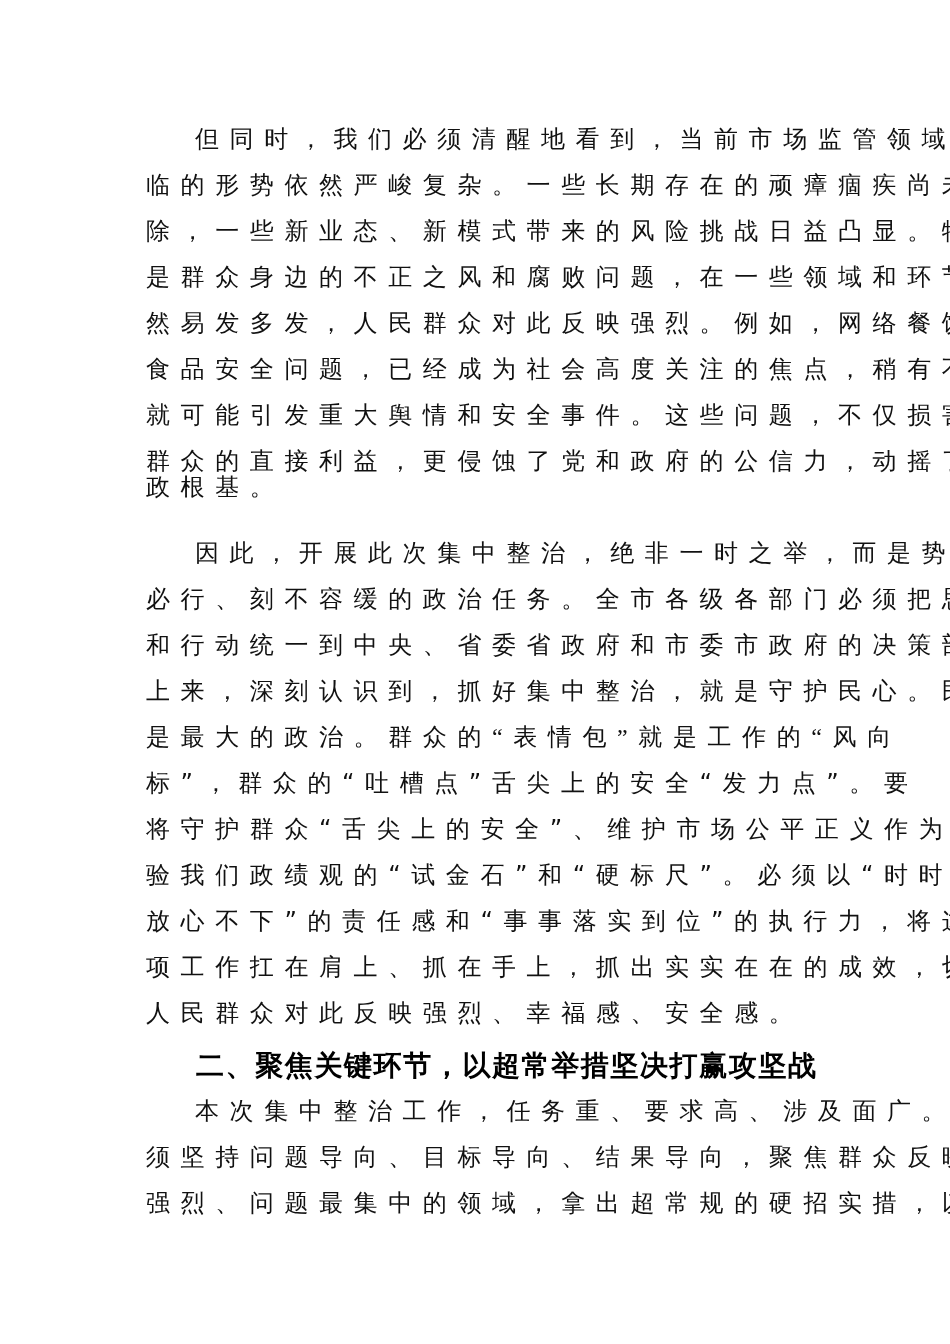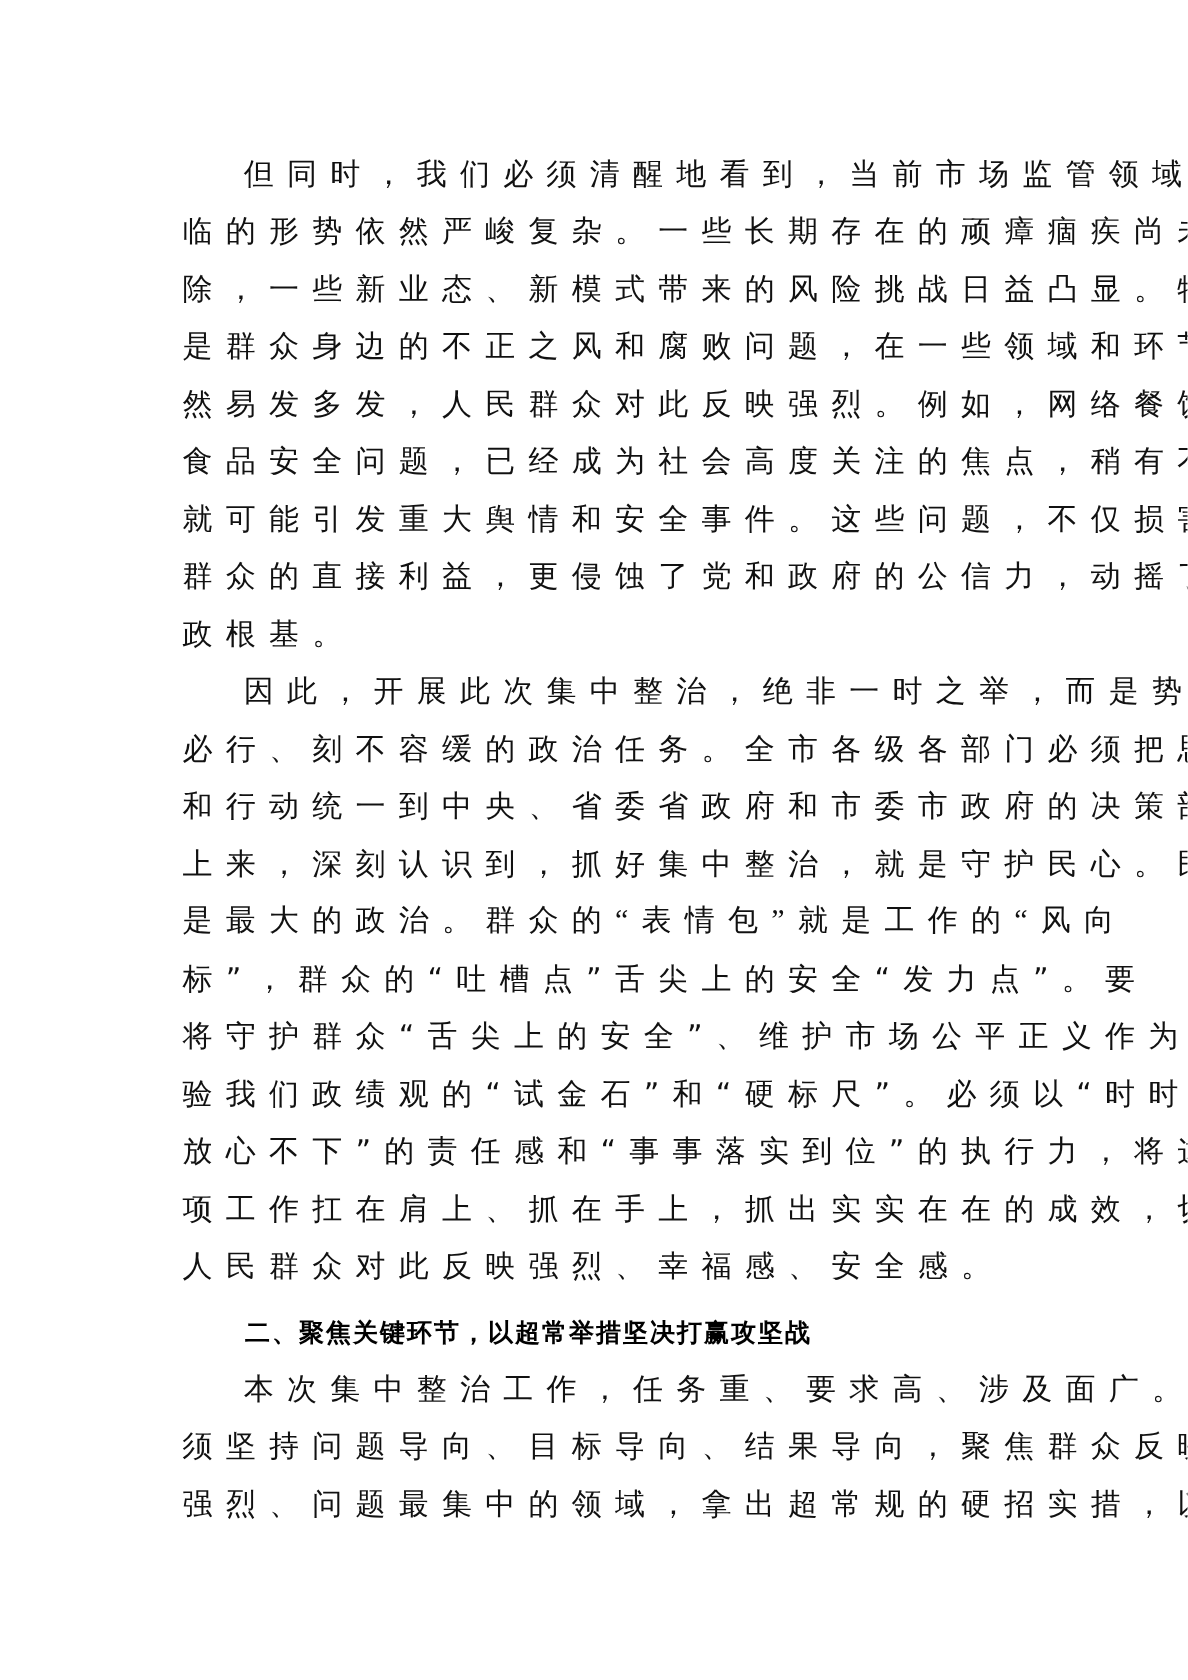--- a/index.html
+++ b/index.html
@@ -17,42 +17,42 @@
     letter-spacing: 10.6px;
     white-space: nowrap;
   }
   .line.indent { left: 195px; }
   .heading {
     position: absolute;
     left: 196px;
     height: 32px;
     line-height: 32px;
     font-family: "DejaVu Sans", sans-serif;
-    font-size: 20px;
+    font-size: 28px;
     font-weight: bold;
     color: #000000;
     letter-spacing: 1.6px;
     white-space: nowrap;
   }
 </style>
 </head>
 <body>
 
 <div class="page">
 
   <div>
     <div class="line indent" style="top:123px;">但同时，我们必须清醒地看到，当前市场监管领域面</div>
     <div class="line" style="top:169px;">临的形势依然严峻复杂。一些长期存在的顽瘴痼疾尚未根</div>
     <div class="line" style="top:215px;">除，一些新业态、新模式带来的风险挑战日益凸显。特别</div>
     <div class="line" style="top:261px;">是群众身边的不正之风和腐败问题，在一些领域和环节仍</div>
     <div class="line" style="top:307px;">然易发多发，人民群众对此反映强烈。例如，网络餐饮的</div>
     <div class="line" style="top:353px;">食品安全问题，已经成为社会高度关注的焦点，稍有不慎</div>
     <div class="line" style="top:399px;">就可能引发重大舆情和安全事件。这些问题，不仅损害了</div>
     <div class="line" style="top:445px;">群众的直接利益，更侵蚀了党和政府的公信力，动摇了执</div>
-    <div class="line" style="top:491px;">政根基。</div>
+    <div class="line" style="top:471px;">政根基。</div>
   </div>
 
   <div>
     <div class="line indent" style="top:537px;">因此，开展此次集中整治，绝非一时之举，而是势在</div>
     <div class="line" style="top:583px;">必行、刻不容缓的政治任务。全市各级各部门必须把思想</div>
     <div class="line" style="top:629px;">和行动统一到中央、省委省政府和市委市政府的决策部署</div>
     <div class="line" style="top:675px;">上来，深刻认识到，抓好集中整治，就是守护民心。民心</div>
     <div class="line" style="top:721px;font-family:Liberation Serif, serif;">是最大的政治。群众的“表情包”就是工作的“风向</div>
     <div class="line" style="top:767px;">标”，群众的“吐槽点”舌尖上的安全“发力点”。要</div>
     <div class="line" style="top:813px;">将守护群众“舌尖上的安全”、维护市场公平正义作为检</div>

